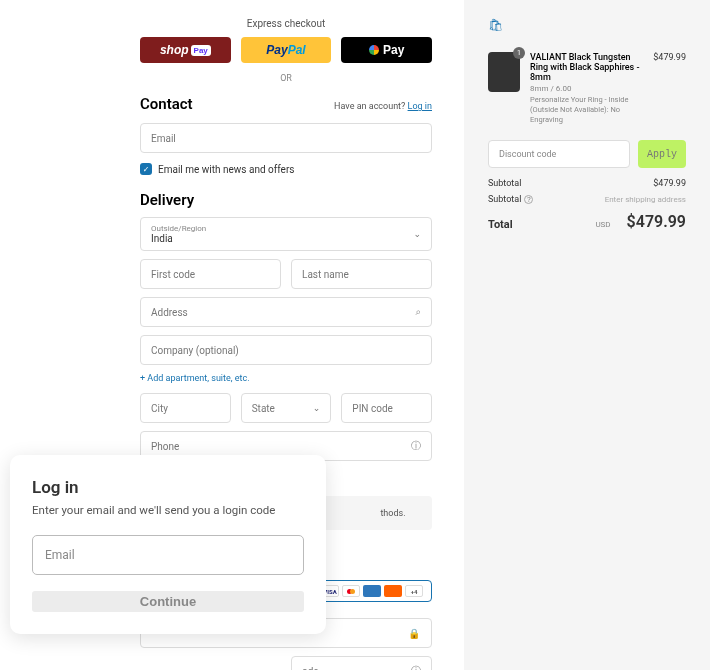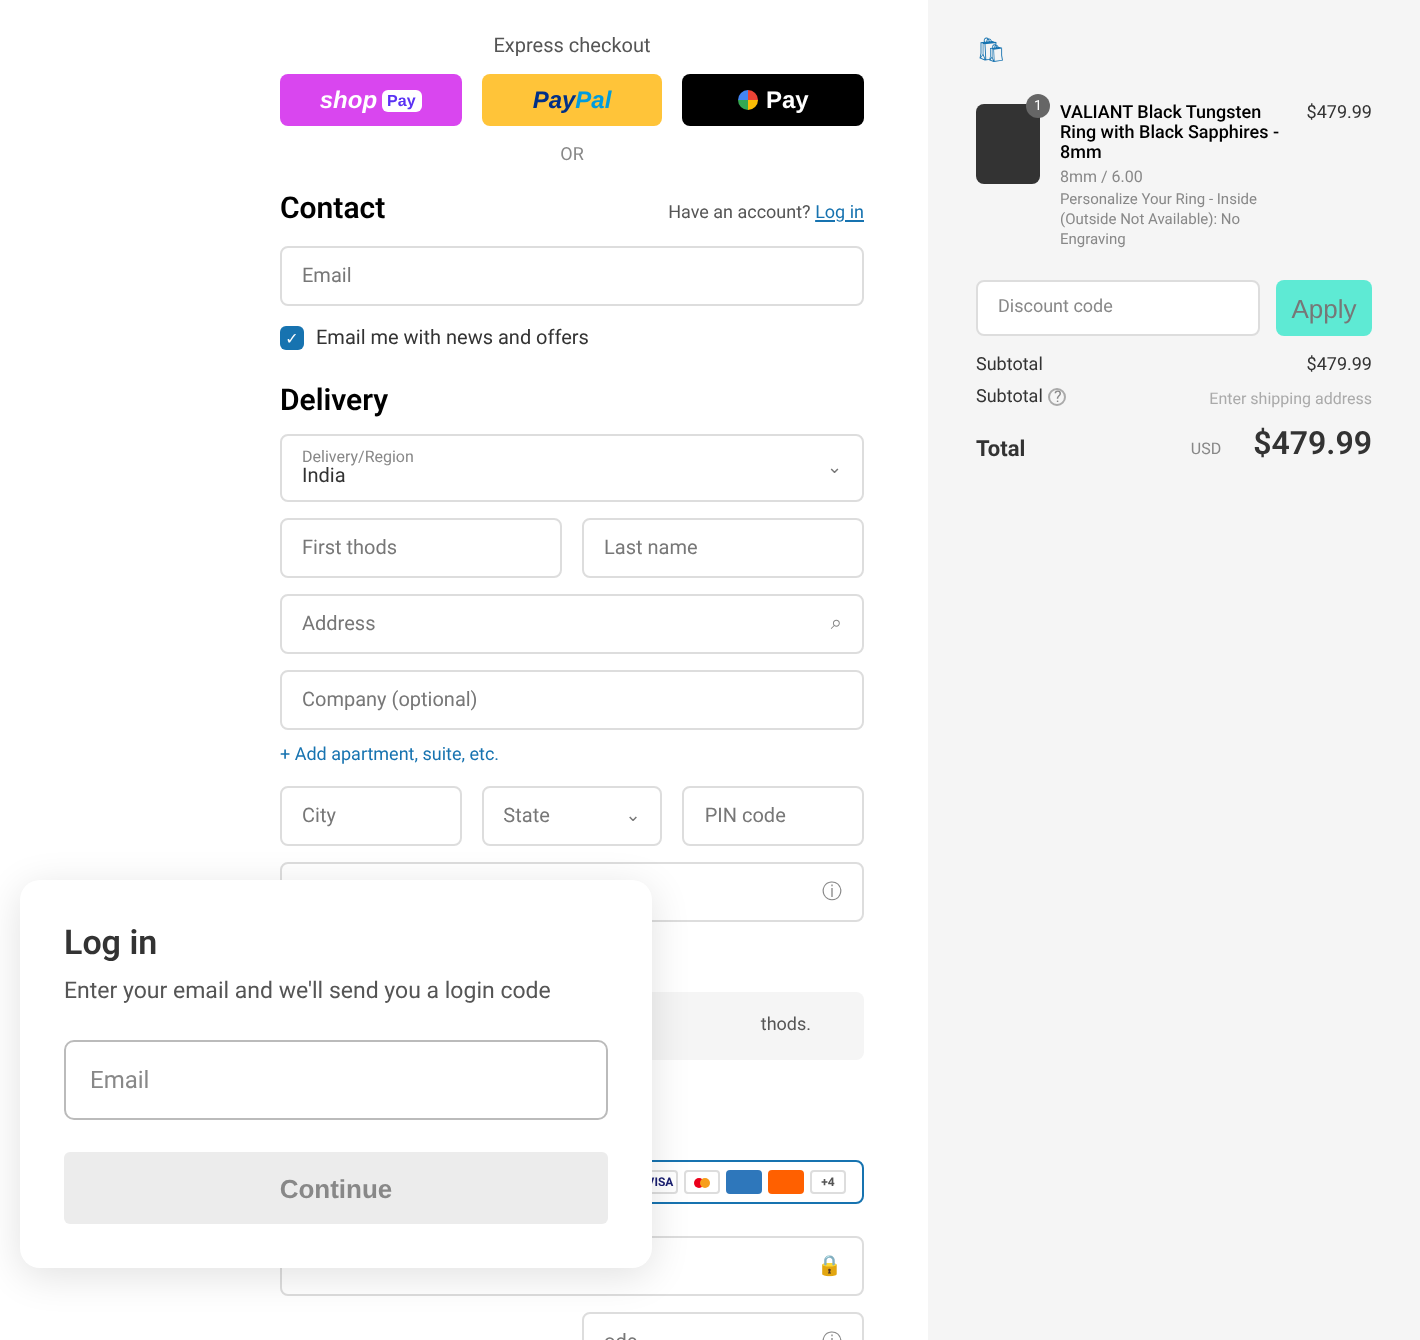--- a/index.html
+++ b/index.html
@@ -4,21 +4,21 @@
 <style>
 * { box-sizing: border-box; margin: 0; padding: 0; }
 body { font-family: -apple-system, BlinkMacSystemFont, "Segoe UI", Roboto, Arial, sans-serif; background: #fff; font-size: 13px; color: #333; }
 .page { display: flex; width: 710px; height: 670px; overflow: hidden; position: relative; }
 .main { flex: 1; padding: 18px 32px 12px 140px; overflow: hidden; }
 .sidebar { width: 246px; background: #f5f5f5; padding: 18px 24px; position: relative; }
 
 .express-label { text-align: center; font-size: 10px; color: #555; margin-bottom: 8px; }
 .express-buttons { display: flex; gap: 10px; margin-bottom: 10px; }
 .express-btn { flex: 1; height: 26px; border-radius: 4px; display: flex; align-items: center; justify-content: center; font-size: 12px; font-weight: 600; cursor: pointer; border: none; }
-.shop-pay { background: #d946ef; color: #fff; font-style: italic; }
+.shop-pay { background: #7f1d1d; color: #fff; font-style: italic; }
 .shop-pay .pay-badge { background: #fff; color: #5a31f4; border-radius: 3px; padding: 1px 3px; font-size: 8px; margin-left: 2px; font-style: normal; }
 .paypal { background: #ffc439; }
 .paypal-text { font-style: italic; font-weight: 700; }
 .paypal-text .p1 { color: #003087; }
 .paypal-text .p2 { color: #009cde; }
 .gpay { background: #000; color: #fff; }
 .gpay .g-icon { display:inline-block; width:10px; height:10px; border-radius:50%; background: conic-gradient(#ea4335 0 25%, #fbbc05 25% 50%, #34a853 50% 75%, #4285f4 75% 100%); margin-right:4px; vertical-align:middle;}
 .or-divider { text-align: center; font-size: 9px; color: #888; margin-bottom: 12px; }
 
 .section-head { display: flex; justify-content: space-between; align-items: baseline; margin-bottom: 10px; }
@@ -60,36 +60,36 @@
 .thumb { width: 32px; height: 40px; background: #333; border-radius: 4px; position: relative; }
 .thumb-badge { position: absolute; top: -5px; right: -5px; width: 12px; height: 12px; border-radius: 50%; background: #666; color: #fff; font-size: 7px; display: flex; align-items: center; justify-content: center; }
 .prod-info { flex: 1; font-size: 9px; color: #333; }
 .prod-name { font-weight: 500; color: #000; }
 .prod-sub { color: #888; font-size: 8px; margin-top: 2px; }
 .prod-note { color: #888; font-size: 7.5px; margin-top: 2px; line-height: 1.3; }
 .prod-price { font-size: 9px; color: #333; }
 
 .discount-row { display: flex; gap: 8px; margin-bottom: 10px; }
 .discount-field { flex: 1; height: 28px; border: 1px solid #ddd; border-radius: 4px; background: #fff; padding: 0 10px; font-size: 9px; color: #888; display:flex; align-items:center; }
-.apply-btn { width: 48px; height: 28px; background: #5eead4; border: none; border-radius: 4px; font-size: 13px; color: #777; cursor: pointer; }
+.apply-btn { width: 48px; height: 28px; background: #bef264; border: none; border-radius: 4px; font-size: 10px; color: #777; cursor: pointer; font-family: Liberation Mono, monospace; }
 
 .sum-row { display: flex; justify-content: space-between; font-size: 9px; color: #333; margin-bottom: 6px; align-items:center; }
 .sum-row .help { font-size:8px; color:#888; border:1px solid #aaa; border-radius:50%; width:9px;height:9px;display:inline-flex;align-items:center;justify-content:center;margin-left:3px;}
 .total-row { display: flex; justify-content: space-between; align-items: flex-end; margin-top: 8px; }
 .total-label { font-size: 11px; font-weight: 700; }
 .total-val { font-size: 16px; font-weight: 600; }
 .total-cur { font-size: 8px; color: #888; margin-right: 16px; }
 .enter-ship { font-size: 8px; color: #aaa; padding-left: 12px; }
 
 
 .login-modal { position: absolute; left: 10px; bottom: 36px; width: 316px; background: #fff; border-radius: 10px; box-shadow: 0 4px 20px rgba(0,0,0,0.12); padding: 22px; }
 .login-title { font-size: 17px; font-weight: 600; margin-bottom: 6px; }
 .login-sub { font-size: 11.5px; color: #555; margin-bottom: 18px; }
 .login-field { height: 40px; border: 1px solid #bbb; border-radius: 5px; padding: 0 12px; font-size: 12px; color: #888; display:flex; align-items:center; margin-bottom: 16px; }
-.login-btn { width: 100%; height: 36px; background: #ececec; border: none; border-radius: 3px; font-size: 13px; font-weight: 600; color: #888; cursor: pointer; }
+.login-btn { width: 100%; height: 21px; background: #ececec; border: none; border-radius: 3px; font-size: 13px; font-weight: 600; color: #888; cursor: pointer; }
 </style>
 </head>
 <body>
 
 <div class="page">
   <div class="main">
 
     <div class="express-label">Express checkout</div>
     <div class="express-buttons">
       <button class="express-btn shop-pay">
@@ -115,27 +115,27 @@
     <div class="field mb">
         <span>Email</span>
       </div>
     <div class="checkbox-row">
       <span class="chk">✓</span>
       <span>Email me with news and offers</span>
     </div>
 
     <div class="section-title mb">Delivery</div>
     <div class="field select-stack mb">
-      <span class="mini-label">Delivery/Region</span>
+      <span class="mini-label">Outside/Region</span>
       <span class="sel-value">India</span>
       <span class="chev">⌄</span>
     </div>
     <div class="row">
       <div class="field">
-          <span>First thods</span>
+          <span>First code</span>
         </div>
       <div class="field">
           <span>Last name</span>
         </div>
     </div>
     <div class="field mb">
       <span>Address</span>
       <span class="icon-right">⌕</span>
     </div>
     <div class="field mb">

